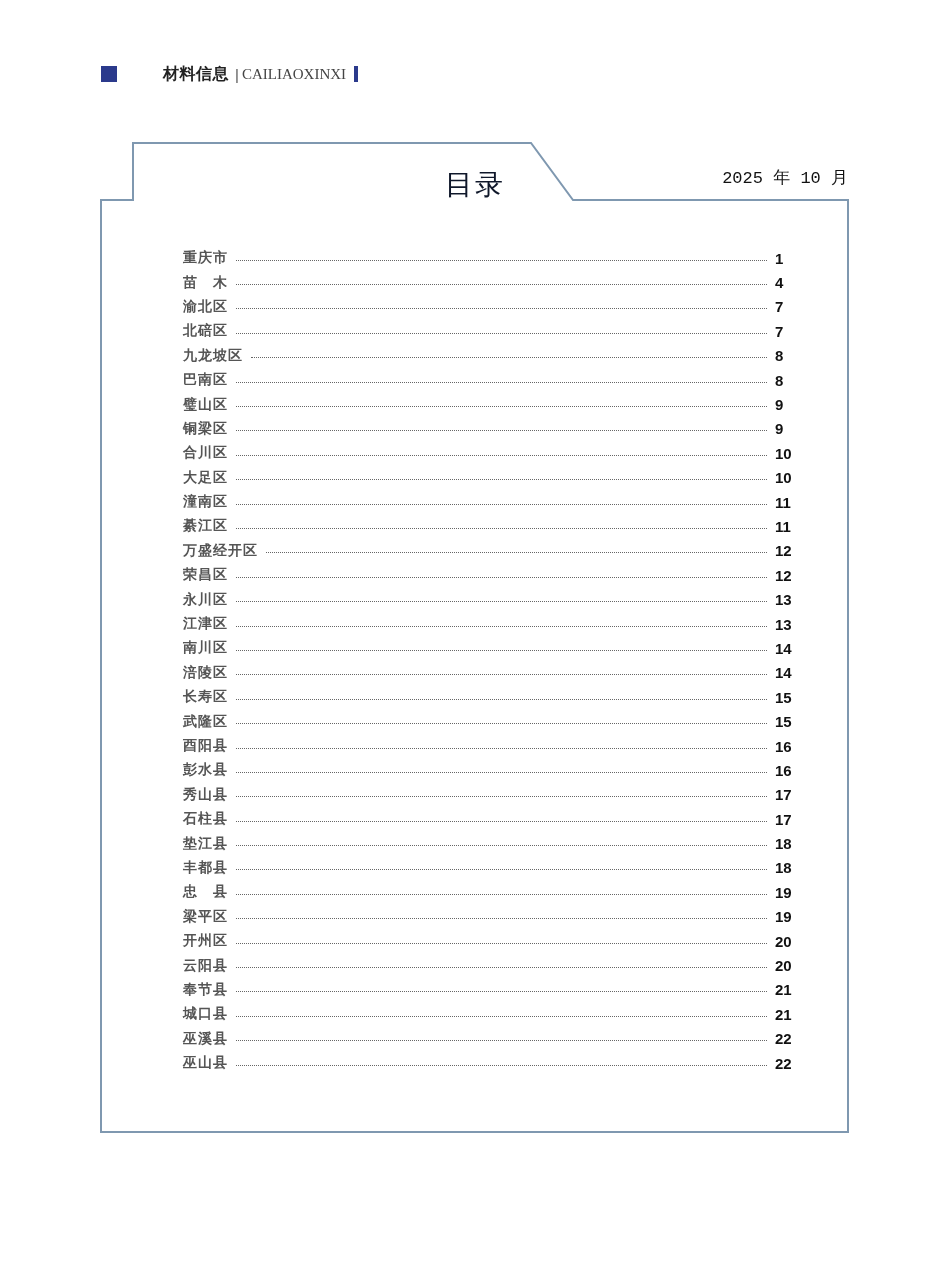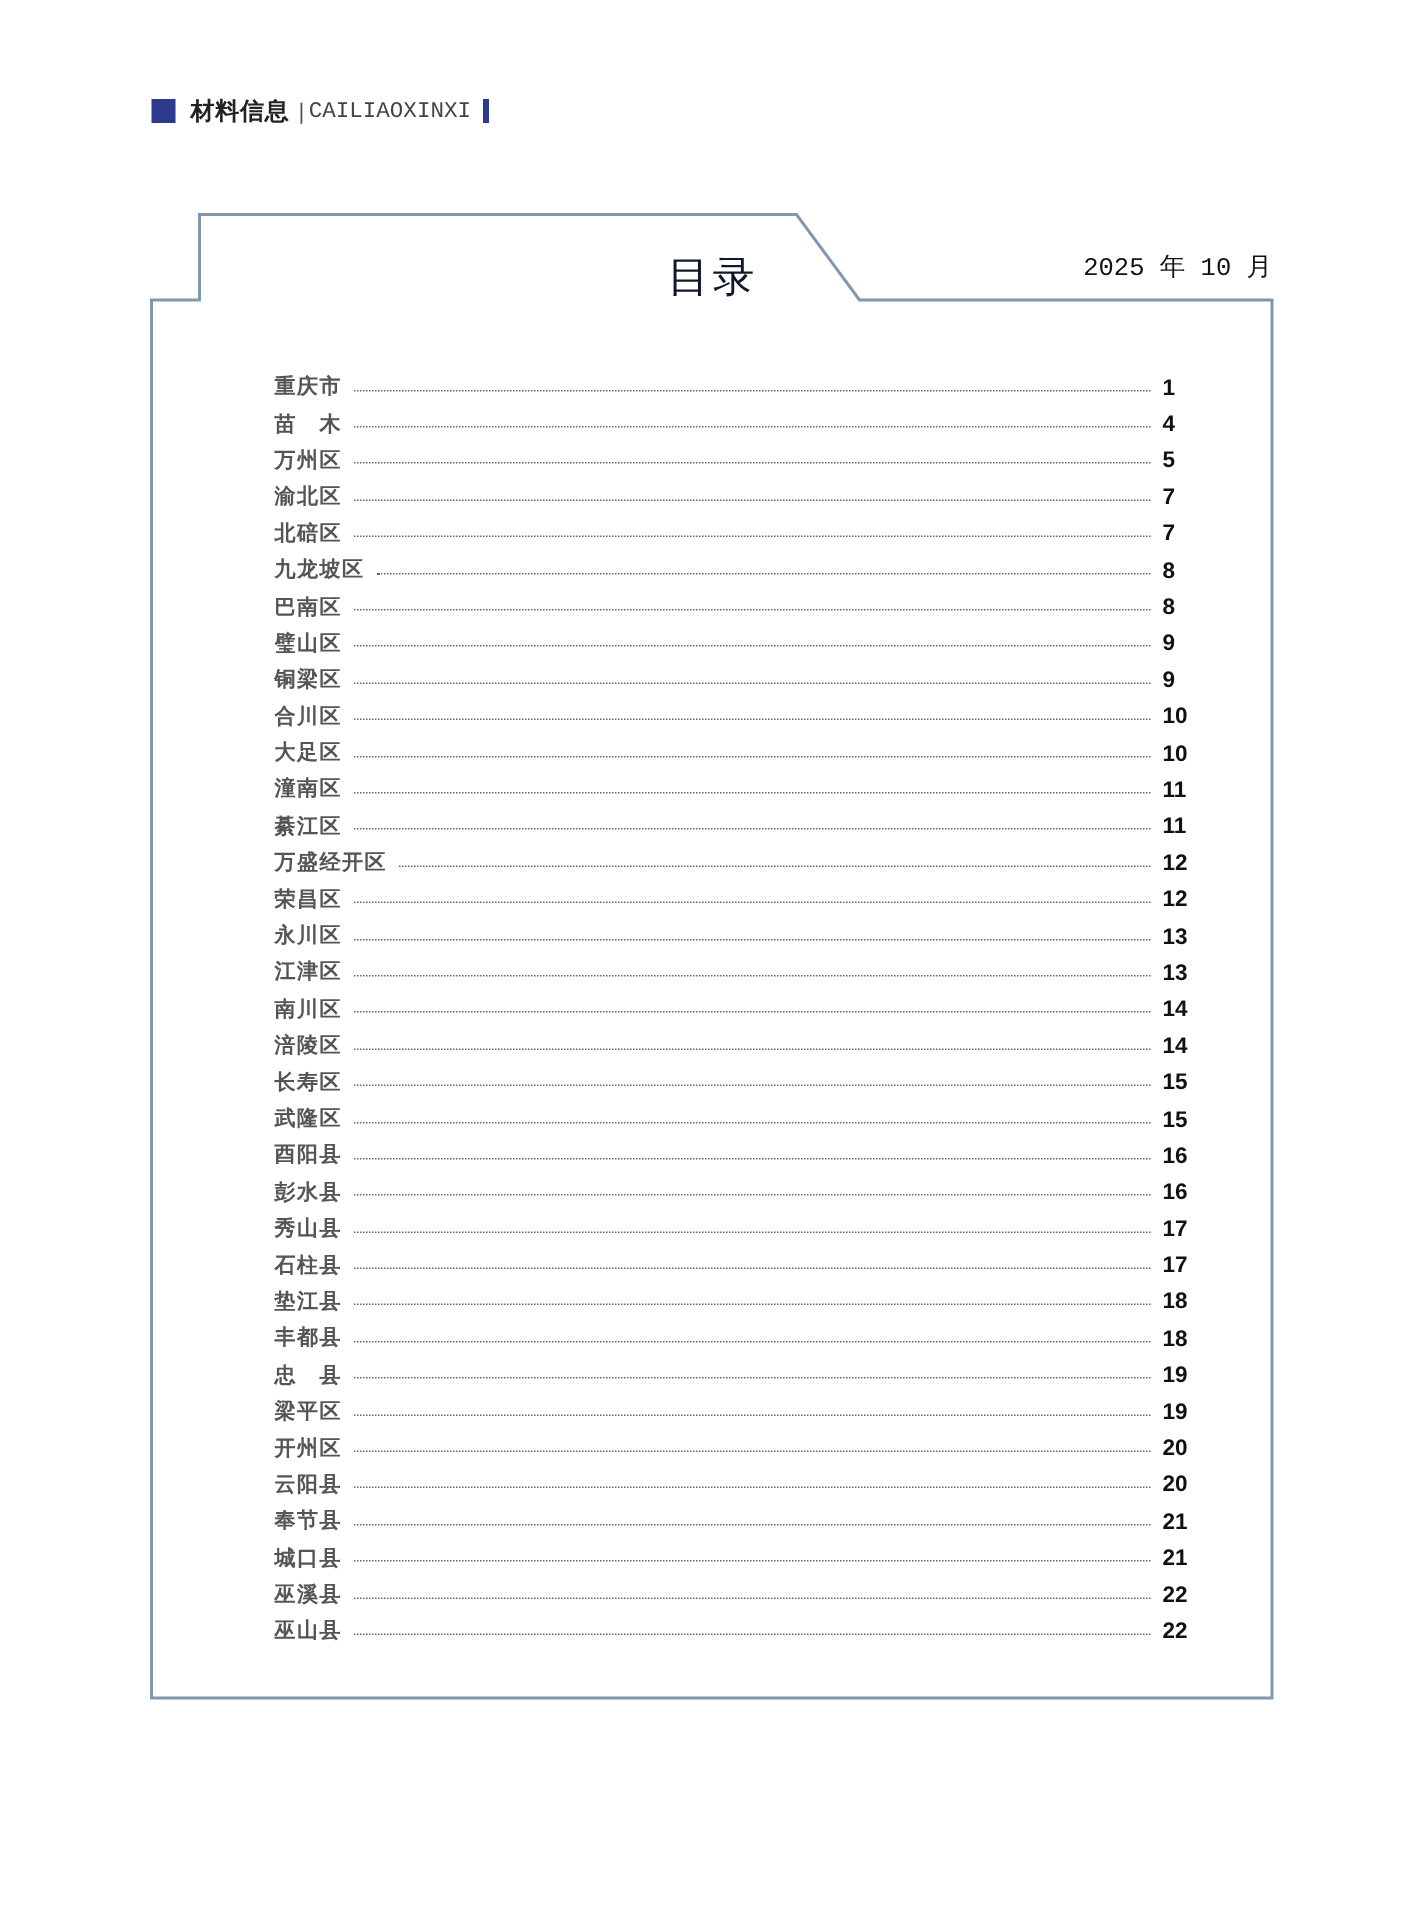--- a/index.html
+++ b/index.html
@@ -1,23 +1,23 @@
 <!DOCTYPE html>
 <html><head>
 <meta charset="utf-8">
 <style>
   html, body { margin: 0; padding: 0; background: #ffffff; }
   body { width: 950px; height: 1281px; position: relative; overflow: hidden;
          font-family: "DejaVu Sans", "Liberation Sans", sans-serif; color: #333; }
 
   .header { position: absolute; left: 101px; top: 63px; height: 22px; display: flex; align-items: center; }
   .header .sq { width: 16px; height: 16px; background: #2b3a8c; margin-right: 10px; }
-  .header .cn { font-size: 16px; font-weight: bold; color: #222; letter-spacing: 0.5px; }
+  .header .cn { font-size: 16px; font-weight: bold; color: #222; letter-spacing: 0.5px; margin-left: 36px; }
   .header .sep { font-family: "Liberation Sans", sans-serif; font-size: 15px; color: #555; margin-left: 6px; }
-  .header .en { font-family: Liberation Mono, monospace; font-size: 15px; color: #444; margin-left: 3px; }
+  .header .en { font-family: Liberation Serif, serif; font-size: 15px; color: #444; margin-left: 3px; }
   .header .bar { width: 4px; height: 16px; background: #2b3a8c; margin-left: 8px; }
 
   svg.frame { position: absolute; left: 0; top: 0; }
 
   .title { position: absolute; left: 445px; top: 166px; font-size: 28px; color: #0f172a; letter-spacing: 2px; }
   .date { position: absolute; right: 102px; top: 166px; font-family: Liberation Mono, monospace; font-size: 17px; color: #111; }
 
   .toc { position: absolute; left: 183px; top: 246px; width: 620px; font-weight: bold; }
   .row { height: 24.4px; display: flex; align-items: center; font-size: 14px; }
   .row .label { color: #555; white-space: pre; letter-spacing: 1px; }
@@ -47,25 +47,20 @@
       <span class="label">重庆市</span>
       <span class="dots"></span>
       <span class="page">1</span>
     </div>
     <div class="row">
       <span class="label">苗　木</span>
       <span class="dots"></span>
       <span class="page">4</span>
     </div>
     <div class="row">
-      <span class="label">万州区</span>
-      <span class="dots"></span>
-      <span class="page">5</span>
-    </div>
-    <div class="row">
       <span class="label">渝北区</span>
       <span class="dots"></span>
       <span class="page">7</span>
     </div>
     <div class="row">
       <span class="label">北碚区</span>
       <span class="dots"></span>
       <span class="page">7</span>
     </div>
     <div class="row">

